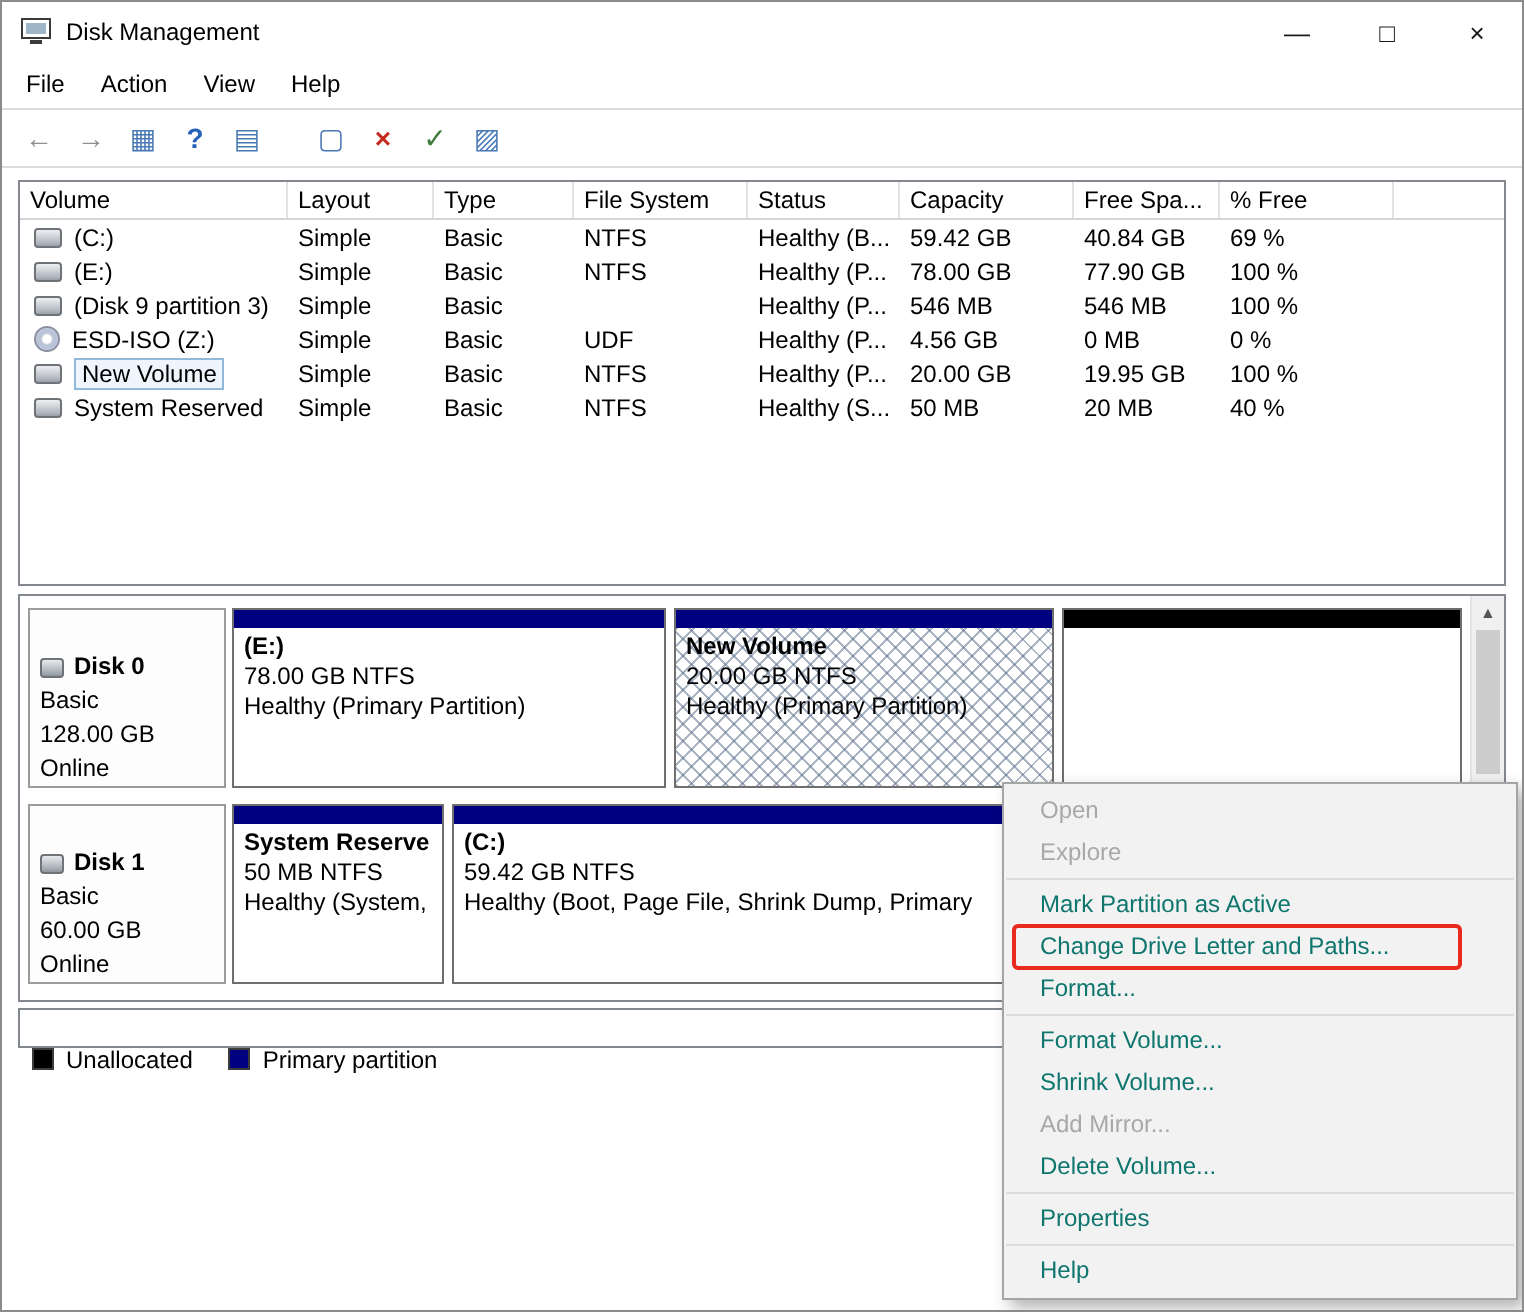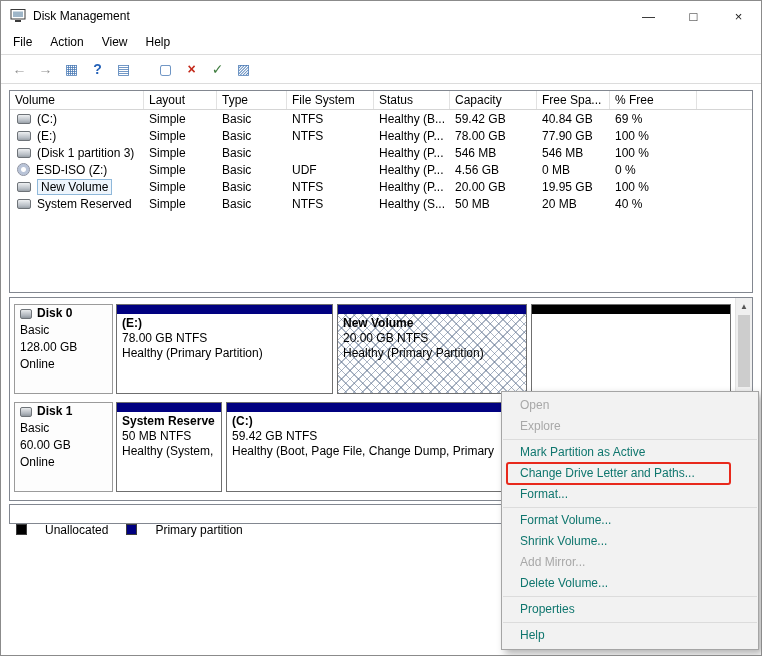--- a/index.html
+++ b/index.html
@@ -35,21 +35,21 @@
   .c-vol { display:flex; align-items:center; padding-left:7px; }
   .vicon { flex:none; margin-right:6px; }
   .icon-drive { display:inline-block; width:14px; height:10px; border:1px solid #6e7378; border-radius:2px; background:linear-gradient(#eef0f2,#b9bfc6 70%,#9aa1a8); }
   .icon-cd { display:inline-block; width:13px; height:13px; border:1px solid #8a90a0; border-radius:50%; background:radial-gradient(circle at 50% 50%, #ffffff 0 2px, #b9c4d8 3px 5px, #e9eef8 6px); }
   .volname.focused { border:1px solid #8fb8da; background:#eef5fc; padding:0 3px; }
 
   
   .bottompane { margin:4px 8px 0; height:204px; border:1px solid #828790; position:relative; background:#fff; }
   .graphical { position:absolute; inset:0 17px 0 0; padding:6px 4px 0 4px; overflow:hidden; }
   .disk-row { display:flex; height:90px; margin-bottom:8px; }
-  .disk-head { width:99px; flex:none; border:1px solid #9b9b9b; background:#fdfdfd; padding:0 5px; line-height:17px; }
+  .disk-head { width:99px; flex:none; border:1px solid #9b9b9b; background:#fdfdfd; padding:20px 5px; line-height:17px; }
   .disk-title { display:flex; align-items:center; gap:5px; font-weight:bold; }
   .disk-icon { display:inline-block; width:12px; height:10px; border:1px solid #6e7378; border-radius:2px; background:linear-gradient(#e8eaec,#aeb4bb 70%,#8f969d); }
   .parts { flex:1; display:flex; margin-left:3px; gap:4px; min-width:0; }
   .part { border:1px solid #6f6f6f; background:#fff; min-width:0; overflow:hidden; }
   .part .strip { height:9px; }
   .part .pbody { padding:2px 5px; line-height:15px; white-space:nowrap; overflow:hidden; height:calc(100% - 9px); }
   .part .pbody b { display:block; }
   .part.hatched .pbody {
     background-image:
       repeating-linear-gradient(45deg, rgba(88,108,138,.5) 0 1px, transparent 1px 6px),
@@ -57,21 +57,21 @@
   }
 
   
   .vscroll { position:absolute; top:0; right:0; bottom:0; width:17px; background:#f0f0f0; border-left:1px solid #e3e3e3; display:flex; flex-direction:column; }
   .sb-btn { height:17px; display:flex; align-items:center; justify-content:center; font-size:8px; color:#555; }
   .sb-track { flex:1; position:relative; }
   .sb-thumb { position:absolute; top:0; left:2px; right:2px; height:72px; background:#cdcdcd; }
 
   
   .legend { margin:3px 8px 0; height:20px; border:1px solid #828790; display:flex; align-items:center; padding-left:6px; gap:18px; background:#fff; }
-  .leg-item { display:flex; align-items:center; gap:18px;margin-top:31px; }
+  .leg-item { display:flex; align-items:center; gap:6px;margin-top:31px; }
   .swatch { width:11px; height:11px; border:1px solid #3c3c3c; display:inline-block; }
 
   
   .ctxmenu { position:absolute; left:500px; top:390px; width:258px; background:#f2f2f2; border:1px solid #a5a5a5; box-shadow:4px 4px 8px rgba(0,0,0,.3); padding:3px 0; z-index:50; }
   .ctx-item { height:21px; line-height:21px; padding-left:18px; color:#0f766e; position:relative; white-space:nowrap; }
   .ctx-item.disabled { color:#a8a8a8; }
   .ctx-item.highlighted::after { content:""; position:absolute; left:4px; right:27px; top:-1px; bottom:-1px; border:2px solid #e8291c; border-radius:3px; pointer-events:none; }
   .ctx-sep { height:1px; background:#dcdcdc; margin:2px 1px; }
 </style>
 </head>
@@ -150,21 +150,21 @@
           <div class="vt-cell">Basic</div>
           <div class="vt-cell">NTFS</div>
           <div class="vt-cell">Healthy (P...</div>
           <div class="vt-cell">78.00 GB</div>
           <div class="vt-cell">77.90 GB</div>
           <div class="vt-cell">100 %</div>
         </div>
         <div class="vt-row">
           <div class="vt-cell c-vol">
             <span class="vicon icon-drive"></span>
-            <span class="volname">(Disk 1 partition 3)</span>
+            <span class="volname">(Disk 9 partition 3)</span>
           </div>
           <div class="vt-cell">Simple</div>
           <div class="vt-cell">Basic</div>
           <div class="vt-cell"></div>
           <div class="vt-cell">Healthy (P...</div>
           <div class="vt-cell">546 MB</div>
           <div class="vt-cell">546 MB</div>
           <div class="vt-cell">100 %</div>
         </div>
         <div class="vt-row">
@@ -261,21 +261,21 @@
                 <b>System Reserve</b>
                 <div>50 MB NTFS</div>
                 <div>Healthy (System,</div>
               </div>
             </div>
             <div class="part" style="flex: 1 1 0px;">
               <div class="strip" style="background: rgb(0, 0, 128);"></div>
               <div class="pbody">
                 <b>(C:)</b>
                 <div>59.42 GB NTFS</div>
-                <div>Healthy (Boot, Page File, Change Dump, Primary</div>
+                <div>Healthy (Boot, Page File, Shrink Dump, Primary</div>
               </div>
             </div>
           </div>
         </div>
       </div>
     <div class="vscroll">
       <div class="sb-btn">▲</div>
       <div class="sb-track">
         <div class="sb-thumb"></div>
       </div>

